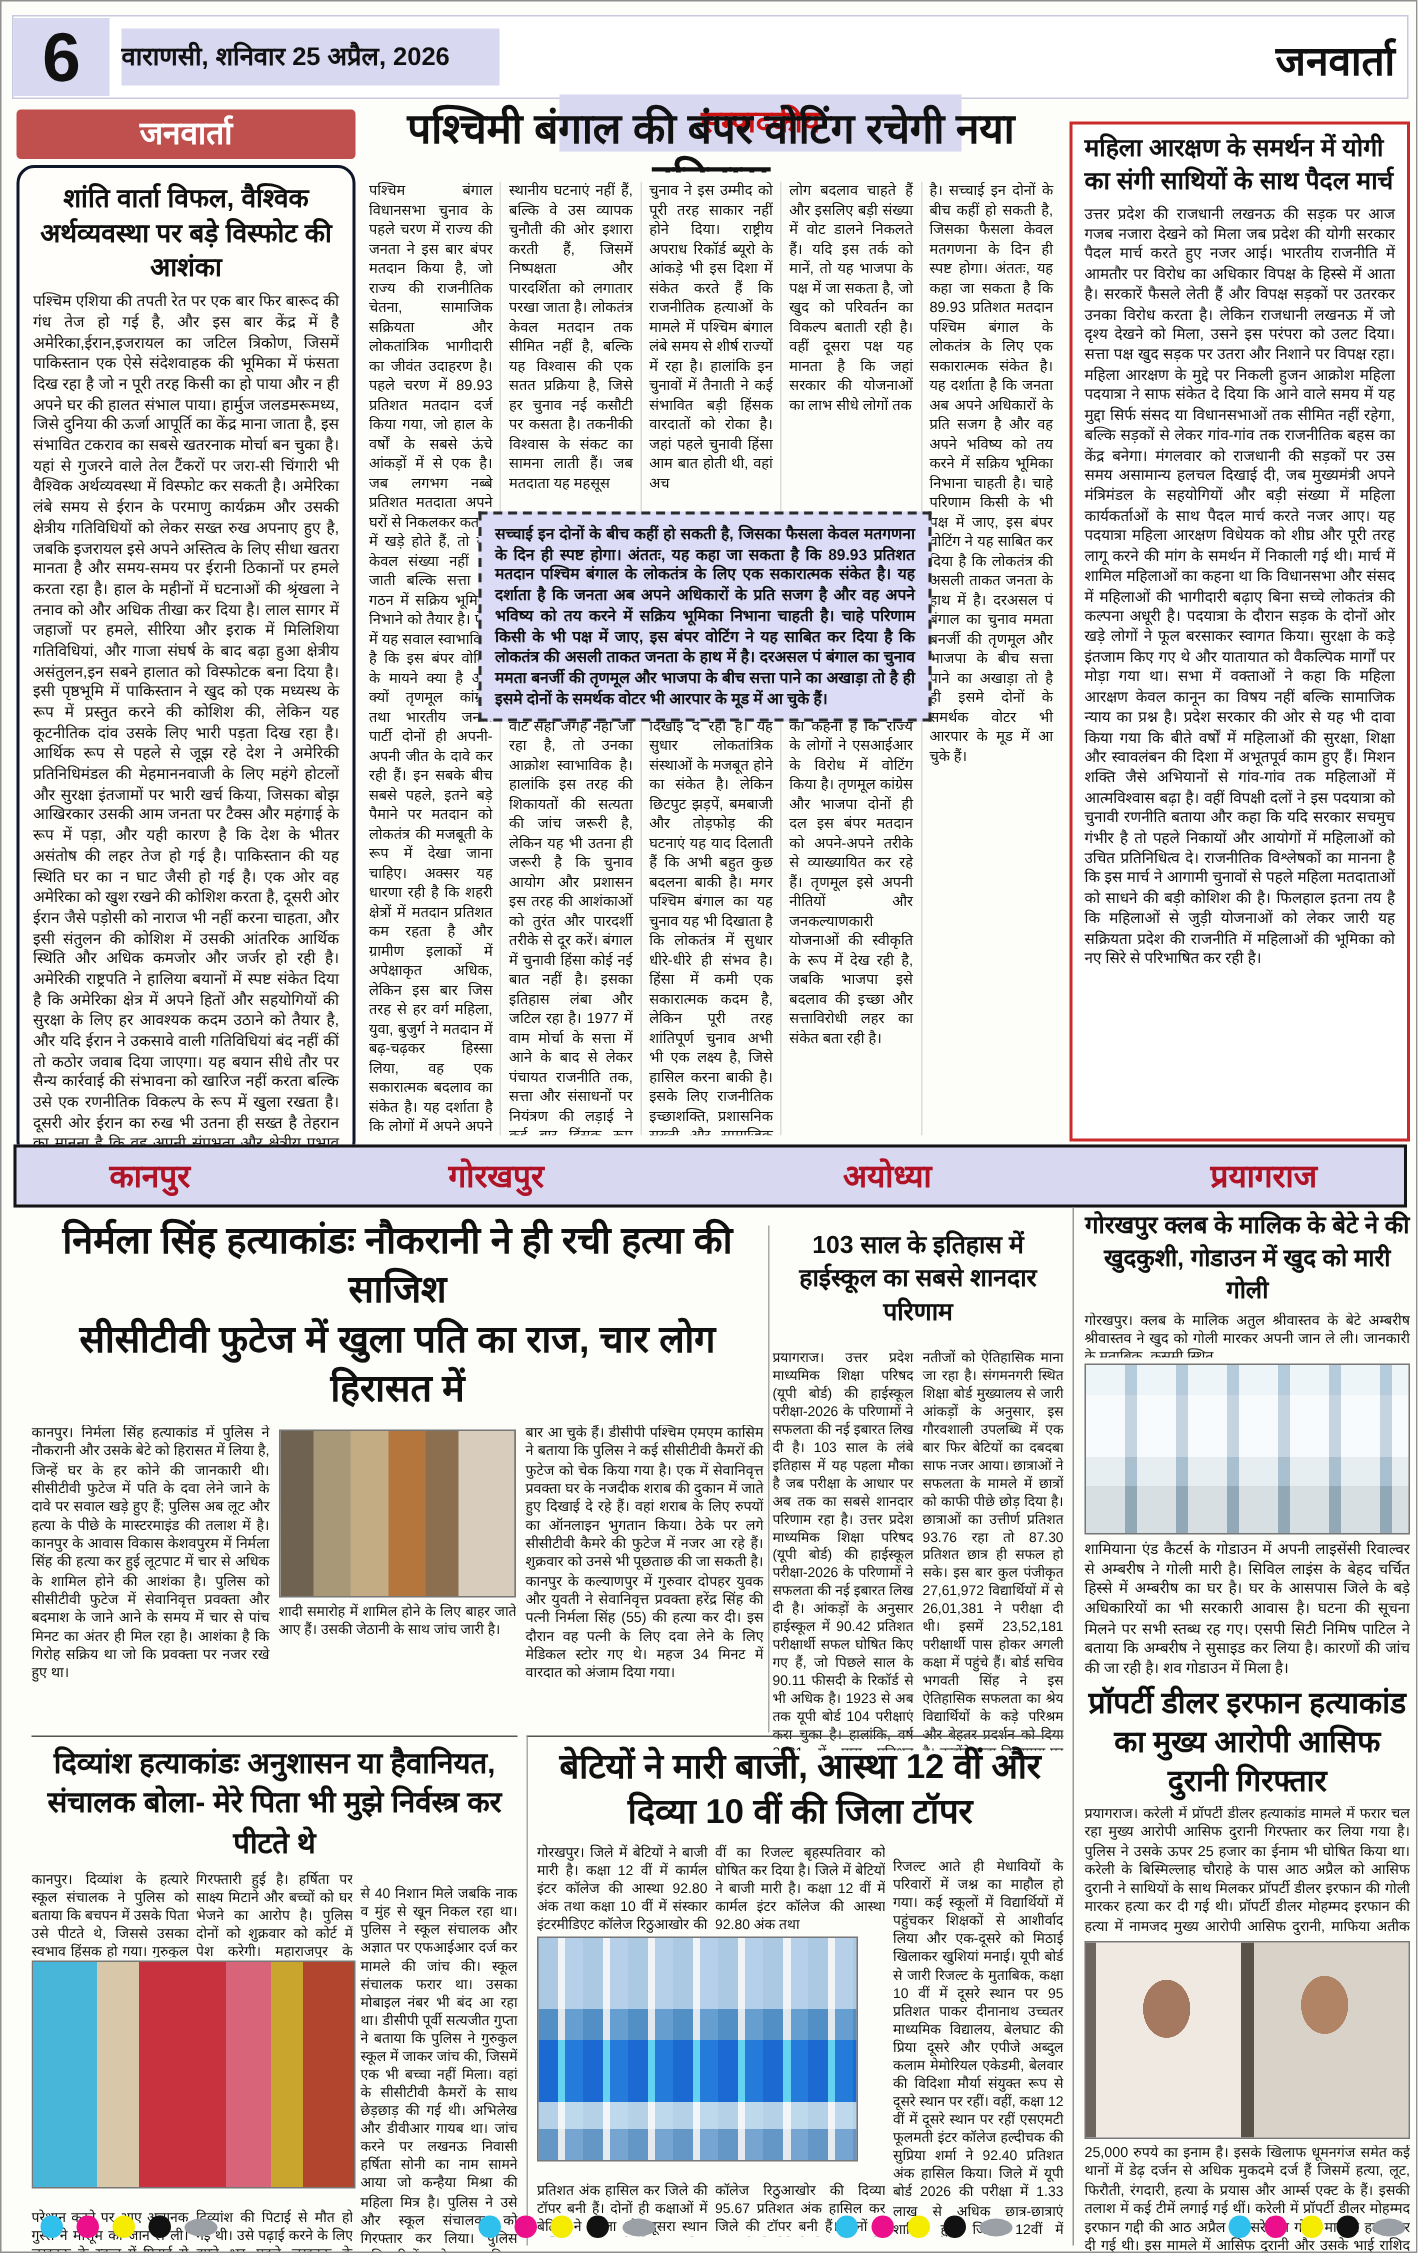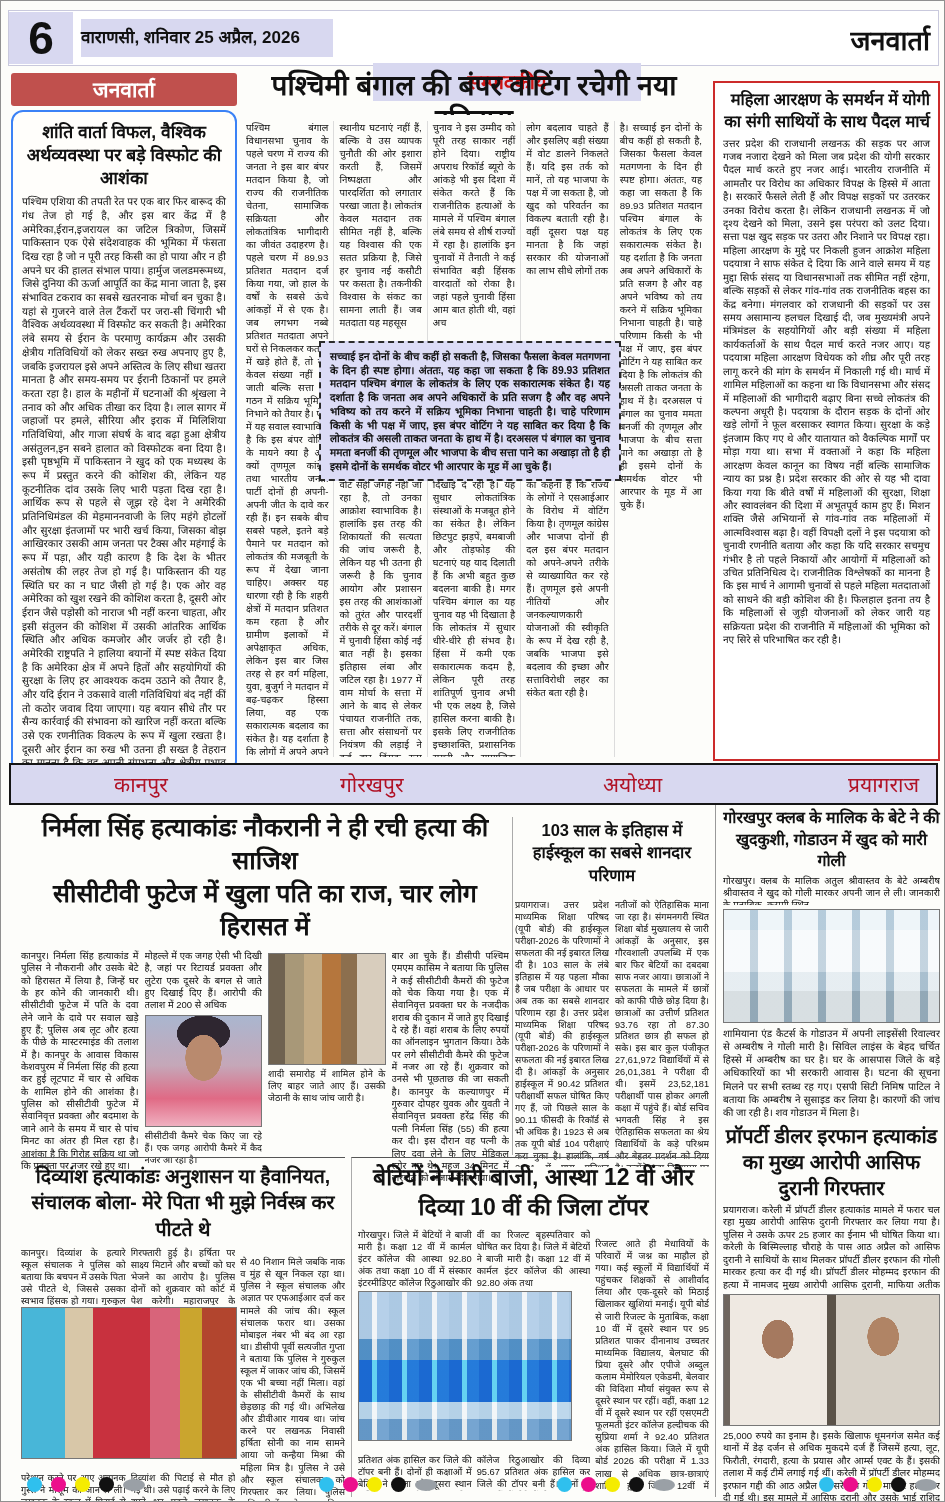--- a/index.html
+++ b/index.html
@@ -16,45 +16,45 @@
   .datebox{left:80px;top:18px;width:252px;height:38px;background:var(--lavender);
            font-weight:bold;font-size:17px;line-height:38px;text-align:left;}
   .sectionbox{left:372px;top:18px;width:268px;height:38px;background:var(--lavender);
            color:var(--accent-red);font-weight:bold;font-size:20px;line-height:38px;text-align:center;margin-top:44px;}
   .masthead{right:14px;top:20px;font-size:27px;font-weight:bold;}
 
   
   .left-box{left:10px;top:72px;width:226px;height:688px;}
   .brand-banner{height:33px;background:var(--banner-red);color:#fff;font-size:21px;font-weight:bold;
                 line-height:33px;text-align:center;border-radius:3px;}
-  .l-article{margin-top:4px;border:2px solid #3b82f6;border-radius:12px;padding:7px 9px;height:645px;
+  .l-article{margin-top:4px;border:2px solid #0f172a;border-radius:12px;padding:7px 9px;height:645px;
              overflow:hidden;background:#fffefb;}
   .l-headline{font-size:17.5px;font-weight:bold;line-height:1.3;text-align:center;margin:2px 0 6px;}
   .l-body{font-size:10.3px;line-height:1.33;}
 
   
   .editorial{left:240px;top:68px;width:466px;height:692px;}
   .ed-headline{font-size:28px;font-weight:bold;line-height:1.2;text-align:center;height:46px;overflow:hidden;margin:0;}
   .ed-cols{display:flex;height:636px;overflow:hidden;margin-top:6px;}
   .ed-cols .col{flex:1;padding:0 5px;font-size:9.7px;line-height:1.34;text-align:justify;overflow:hidden;}
   .ed-cols .col + .col{border-left:1px solid #dcdcdc;}
   .ed-cols p{margin:0 0 4px;}
   .qgap{height:132px;}
   .pullquote{left:78px;top:272px;width:302px;height:140px;background:var(--pullquote-bg);
              border:2px dashed #2b2b2b;padding:7px 9px;font-size:10.4px;font-weight:bold;
              line-height:1.32;text-align:justify;overflow:hidden;}
 
   
   .yogi{left:712px;top:80px;width:227px;height:680px;border:2px solid #cc2b2b;padding:5px 8px;overflow:hidden;background:#fff;}
-  .y-headline{font-size:16.5px;font-weight:bold;line-height:1.35;text-align:right;margin:0 0 4px;}
+  .y-headline{font-size:16.5px;font-weight:bold;line-height:1.35;text-align:left;margin:0 0 4px;}
   .y-body{font-size:10.1px;line-height:1.33;}
 
   
   .cities-bar{left:8px;top:762px;width:929px;height:42px;background:var(--lavender);border:2px solid #151515;}
-  .city{position:absolute;top:0;font-size:21px;font-weight:normal;color:var(--city-red);line-height:40px;margin-left:41px;}
+  .city{position:absolute;top:0;font-size:21px;font-weight:bold;color:var(--city-red);line-height:40px;}
   .city.c1{left:62px}.city.c2{left:288px}.city.c3{left:551px}.city.c4{left:796px}
 
   
   .nirmala{left:20px;top:810px;width:488px;height:344px;}
   .n-h{font-size:25px;font-weight:bold;line-height:1.32;text-align:center;}
   .n-cols{display:flex;gap:6px;margin-top:7px;height:258px;overflow:hidden;}
   .n-cols .col{flex:1;font-size:9.5px;line-height:1.3;text-align:justify;overflow:hidden;}
   .n-cols p{margin:0 0 3px;}
   .caption{font-size:9.3px;line-height:1.3;}
 
@@ -185,25 +185,20 @@
   </div>
 
   <section class="abs nirmala">
     <div class="n-h">निर्मला सिंह हत्याकांडः नौकरानी ने ही रची हत्या की साजिश</div>
     <div class="n-h">सीसीटीवी फुटेज में खुला पति का राज, चार लोग हिरासत में</div>
     <div class="n-cols">
       <div class="col">
           <p>कानपुर। निर्मला सिंह हत्याकांड में पुलिस ने नौकरानी और उसके बेटे को हिरासत में लिया है, जिन्हें घर के हर कोने की जानकारी थी। सीसीटीवी फुटेज में पति के दवा लेने जाने के दावे पर सवाल खड़े हुए हैं; पुलिस अब लूट और हत्या के पीछे के मास्टरमाइंड की तलाश में है। कानपुर के आवास विकास केशवपुरम में निर्मला सिंह की हत्या कर हुई लूटपाट में चार से अधिक के शामिल होने की आशंका है। पुलिस को सीसीटीवी फुटेज में सेवानिवृत्त प्रवक्ता और बदमाश के जाने आने के समय में चार से पांच मिनट का अंतर ही मिल रहा है। आशंका है कि गिरोह सक्रिय था जो कि प्रवक्ता पर नजर रखे हुए था।</p>
         </div>
       <div class="col">
-        <p>मोहल्ले में एक जगह ऐसी भी दिखी है, जहां पर रिटायर्ड प्रवक्ता और लुटेरा एक दूसरे के बगल से जाते हुए दिखाई दिए हैं। आरोपी की तलाश में 200 से अधिक</p>
-        <div class="photo victim"></div>
-        <p class="caption">सीसीटीवी कैमरे चेक किए जा रहे हैं। एक जगह आरोपी कैमरे में कैद नजर आ रहा है।</p>
-      </div>
-      <div class="col">
         <div class="photo scene"></div>
         <p class="caption">शादी समारोह में शामिल होने के लिए बाहर जाते आए हैं। उसकी जेठानी के साथ जांच जारी है।</p>
       </div>
       <div class="col">
           <p>बार आ चुके हैं। डीसीपी पश्चिम एमएम कासिम ने बताया कि पुलिस ने कई सीसीटीवी कैमरों की फुटेज को चेक किया गया है। एक में सेवानिवृत्त प्रवक्ता घर के नजदीक शराब की दुकान में जाते हुए दिखाई दे रहे हैं। वहां शराब के लिए रुपयों का ऑनलाइन भुगतान किया। ठेके पर लगे सीसीटीवी कैमरे की फुटेज में नजर आ रहे हैं। शुक्रवार को उनसे भी पूछताछ की जा सकती है। कानपुर के कल्याणपुर में गुरुवार दोपहर युवक और युवती ने सेवानिवृत्त प्रवक्ता हरेंद्र सिंह की पत्नी निर्मला सिंह (55) की हत्या कर दी। इस दौरान वह पत्नी के लिए दवा लेने के लिए मेडिकल स्टोर गए थे। महज 34 मिनट में वारदात को अंजाम दिया गया।</p>
         </div>
     </div>
   </section>
 
   <div class="abs vline1"></div>

